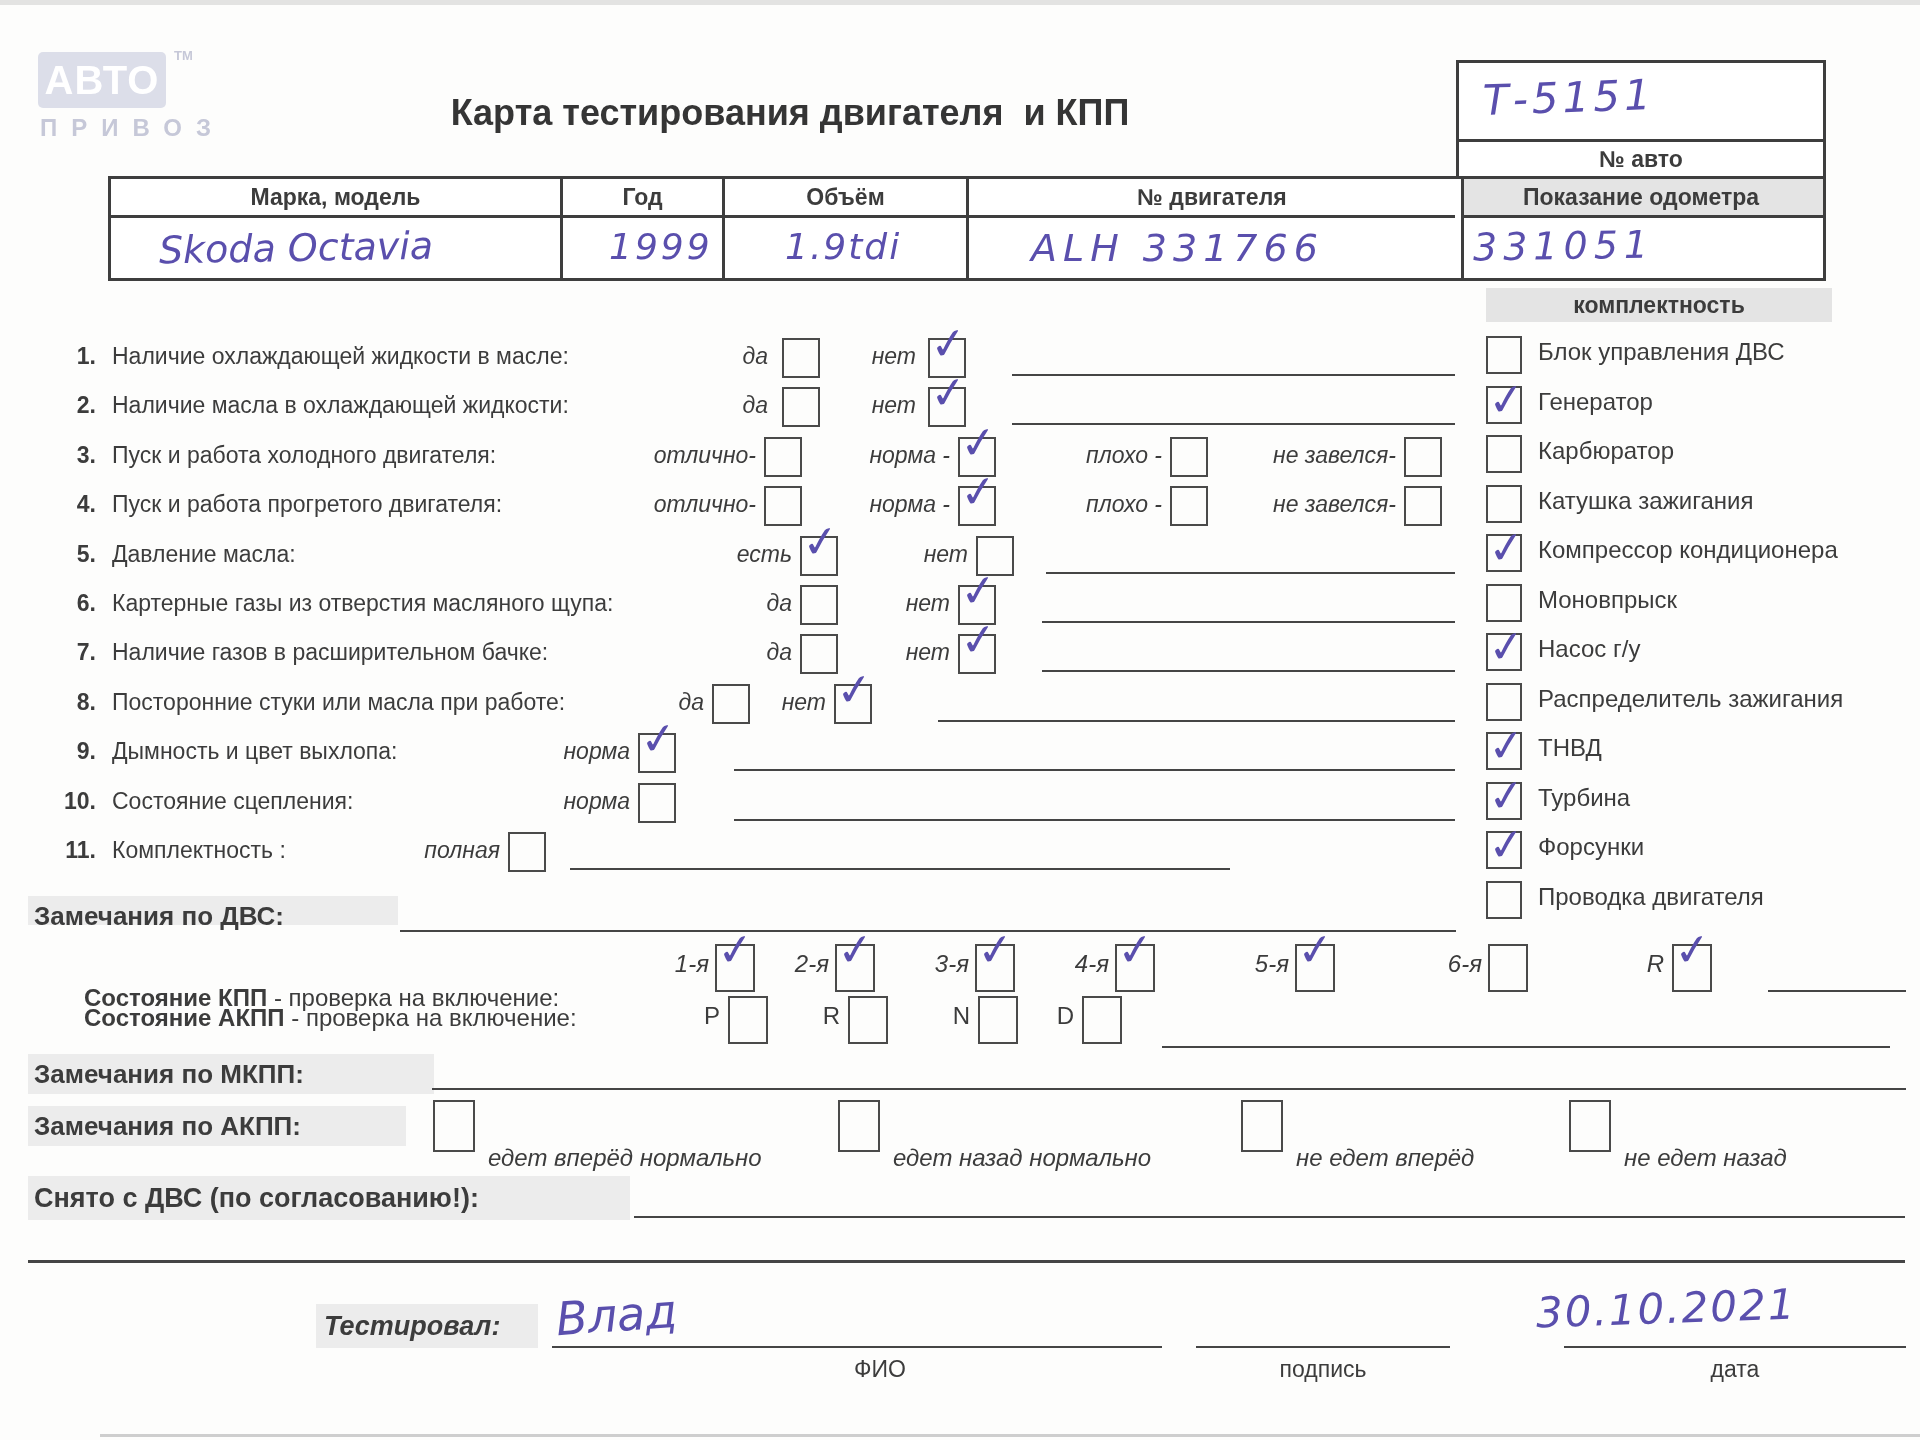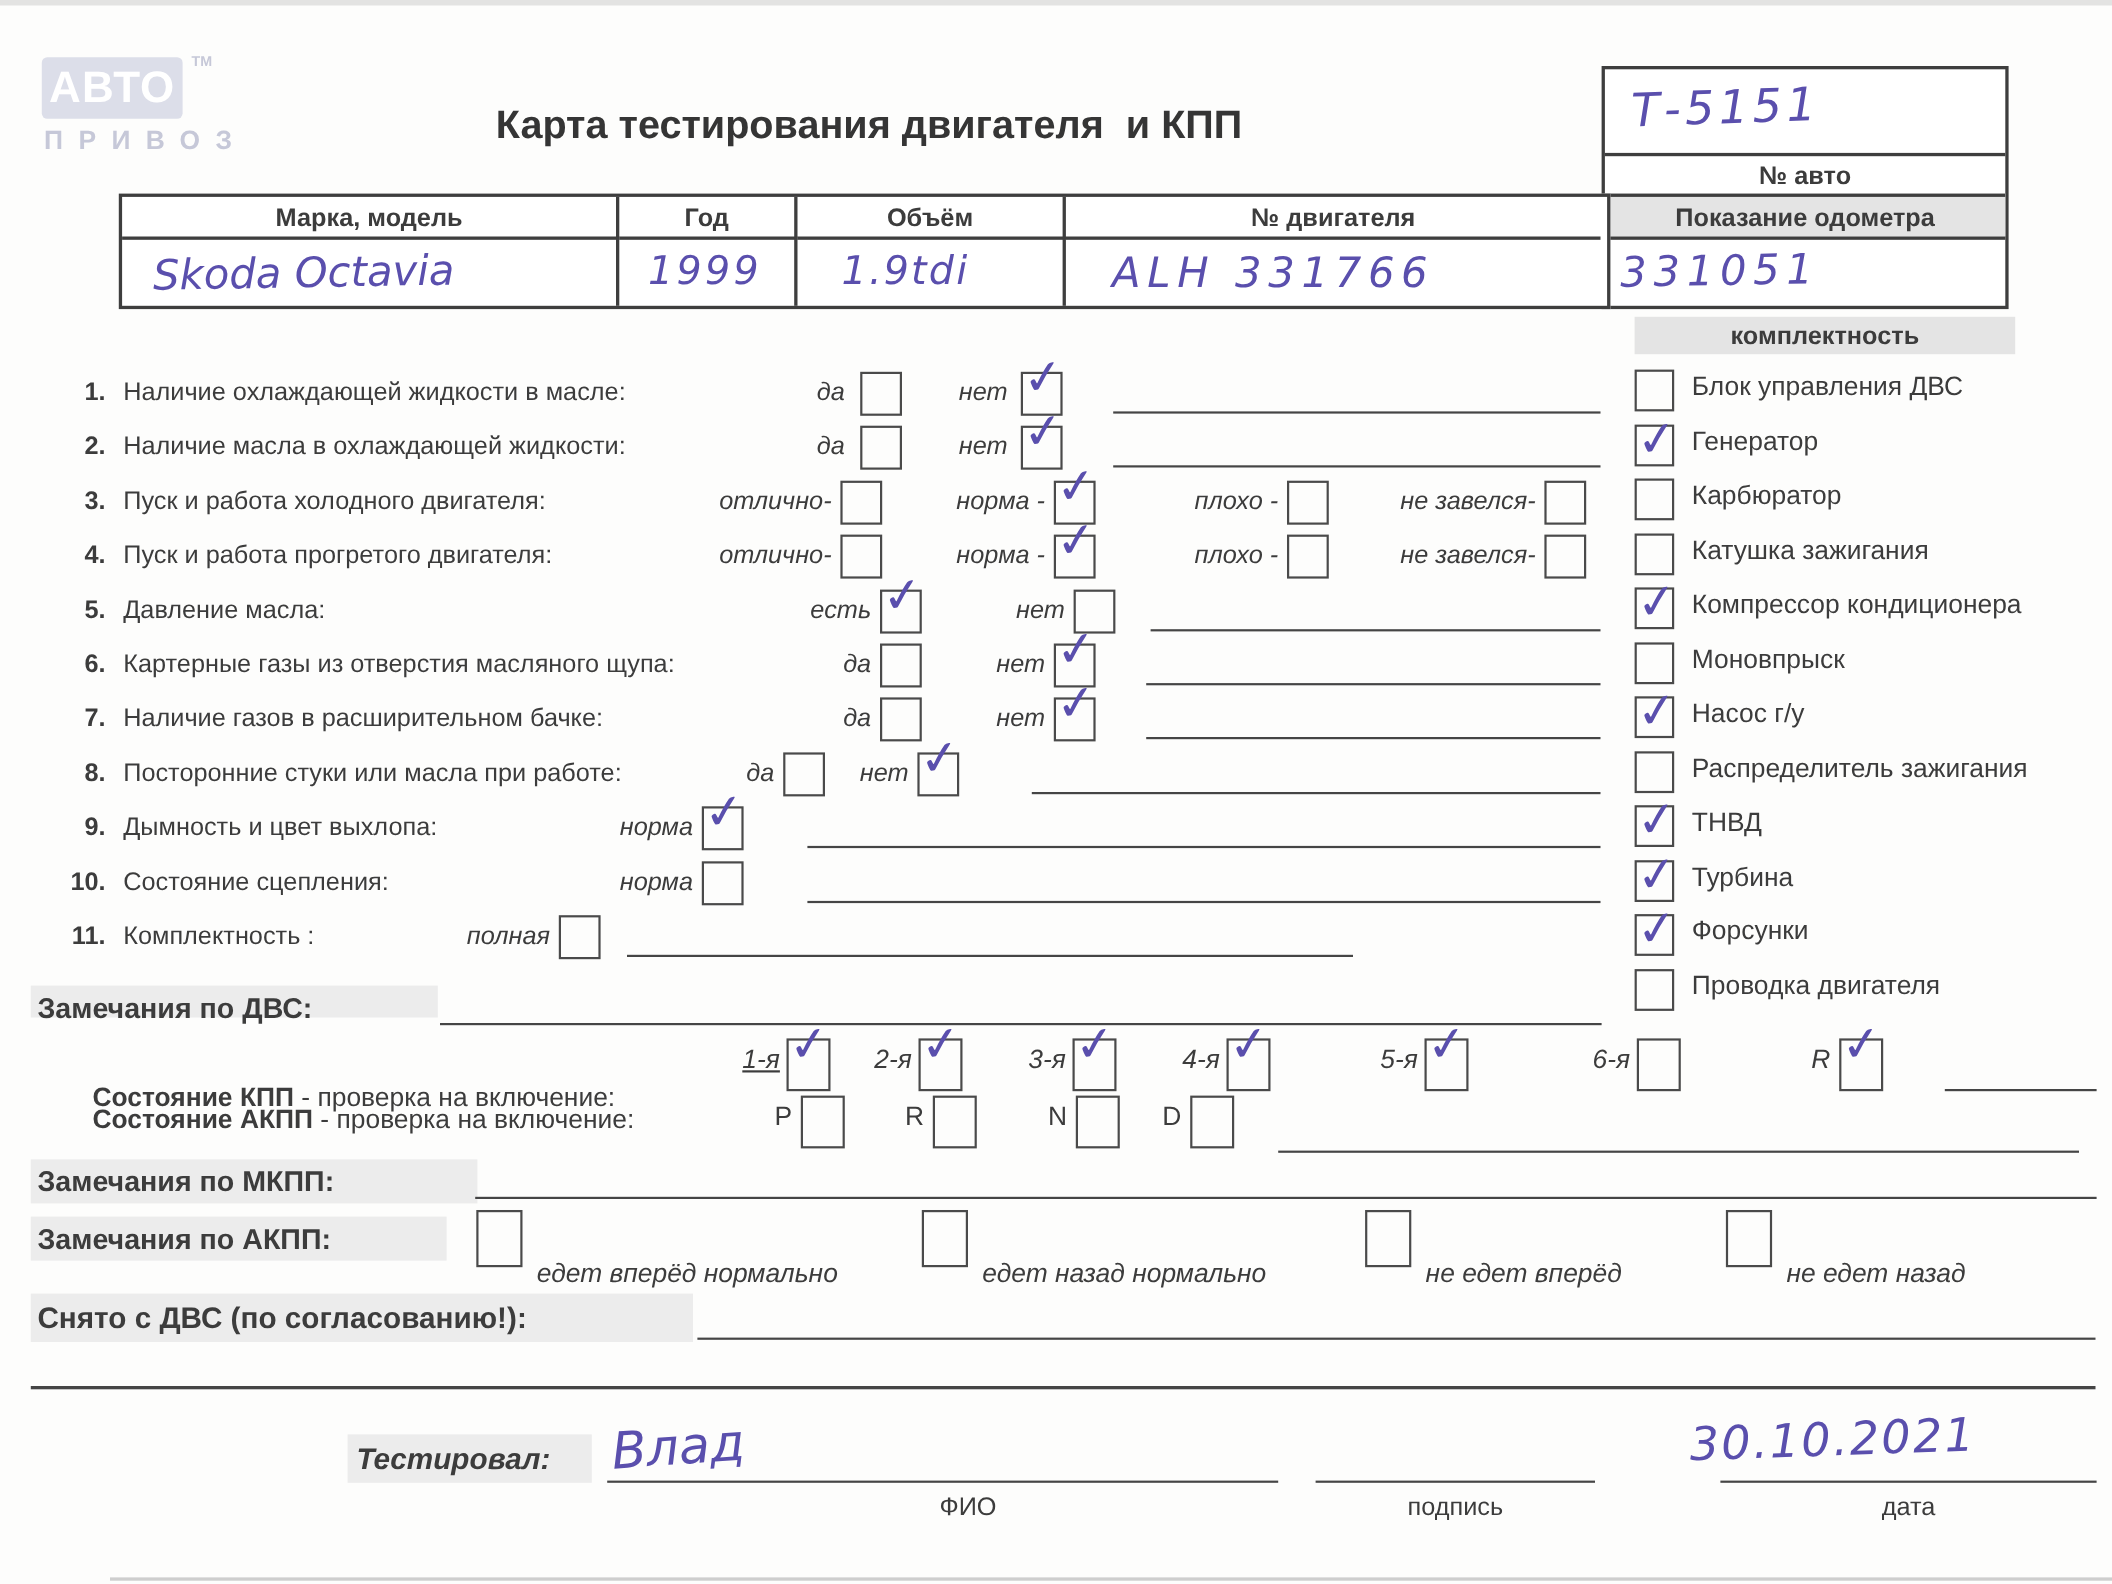--- a/index.html
+++ b/index.html
@@ -30,21 +30,21 @@
   .vbox{position:absolute;left:1456px;top:60px;width:364px;border:3px solid #3e3e3e;background:#fff;}
   .vbox-row{position:relative;width:100%;}
   .vbox-r1{height:76px;}
   .vbox-r2{height:34px;border-top:3px solid #3e3e3e;text-align:center;font-weight:bold;font-size:23px;line-height:34px;}
   .vbox-r3{height:36px;border-top:3px solid #3e3e3e;text-align:center;font-weight:bold;font-size:23px;line-height:36px;background:var(--hdr);}
   .vbox-r4{height:60px;border-top:3px solid #3e3e3e;}
 
   
   .vtable{position:absolute;left:108px;top:176px;width:1350px;border:3px solid #3e3e3e;background:#fff;display:grid;grid-template-columns:452px 162px 244px 486px;}
   .vt-h{height:36px;border-bottom:3px solid #3e3e3e;font-weight:bold;font-size:23px;text-align:center;line-height:36px;}
-  .vt-v{height:60px;position:relative;}
+  .vt-v{height:60px;position:relative;margin-left:20px;}
   .vt-br{border-right:3px solid #3e3e3e;}
 
   
   .hw{position:absolute;font-family:"DejaVu Sans",sans-serif;font-style:italic;color:var(--ink);white-space:nowrap;}
 
   
   .cb{position:absolute;width:34px;height:36px;border:2.5px solid #4a4a4a;background:transparent;top:0;}
   .cb.checked::after{content:"✓";position:absolute;left:0;top:-14px;font-size:44px;font-weight:bold;color:var(--ink);transform:rotate(-6deg);font-family:"DejaVu Sans",sans-serif;}
   .eq-cb{width:32px;height:34px;left:0;}
   .gear-cb{width:36px;height:44px;top:-2px;}
@@ -279,21 +279,21 @@
     <span class="opt-label" style="left:404px;width:96px">полная</span>
     <span class="cb" style="left:508px"></span>
     <span class="sline" style="left:570px;width:660px"></span>
   </div>
 
   <div class="hl-block" style="left:28px;top:896px;width:364px;height:29px;line-height:40px;padding-left:6px;">Замечания по ДВС:</div>
   <div class="sline" style="left:400px;top:930px;width:1056px;"></div>
 
   <div class="row" style="top:946px;height:50px;">
     <span class="sec-line" style="left:84px;top:2px;margin-top:32px;"><b>Состояние КПП</b><span> - проверка на включение:</span></span>
-    <span class="gear-label" style="left:663px;width:46px;text-decoration:underline;">1-я</span>
+    <span class="gear-label" style="left:663px;width:46px;">1-я</span>
     <span class="cb gear-cb checked" style="left:715px"></span>
     <span class="gear-label" style="left:783px;width:46px;">2-я</span>
     <span class="cb gear-cb checked" style="left:835px"></span>
     <span class="gear-label" style="left:923px;width:46px;">3-я</span>
     <span class="cb gear-cb checked" style="left:975px"></span>
     <span class="gear-label" style="left:1063px;width:46px;">4-я</span>
     <span class="cb gear-cb checked" style="left:1115px"></span>
     <span class="gear-label" style="left:1243px;width:46px;">5-я</span>
     <span class="cb gear-cb checked" style="left:1295px"></span>
     <span class="gear-label" style="left:1436px;width:46px;">6-я</span>

